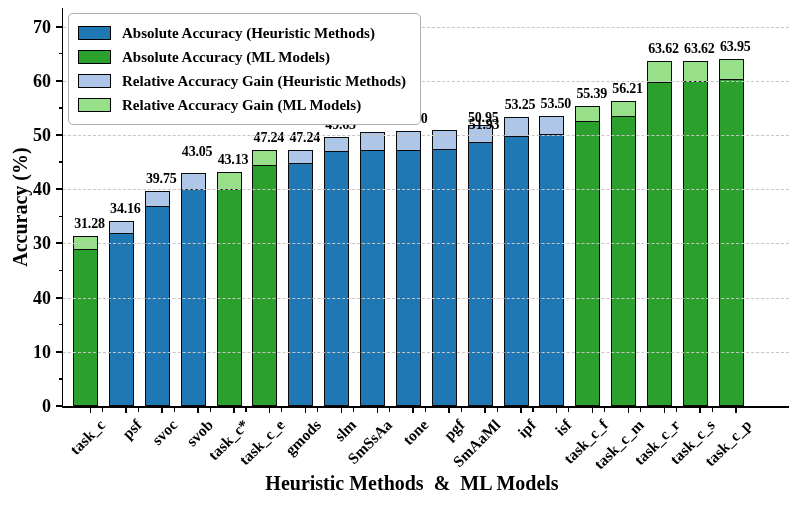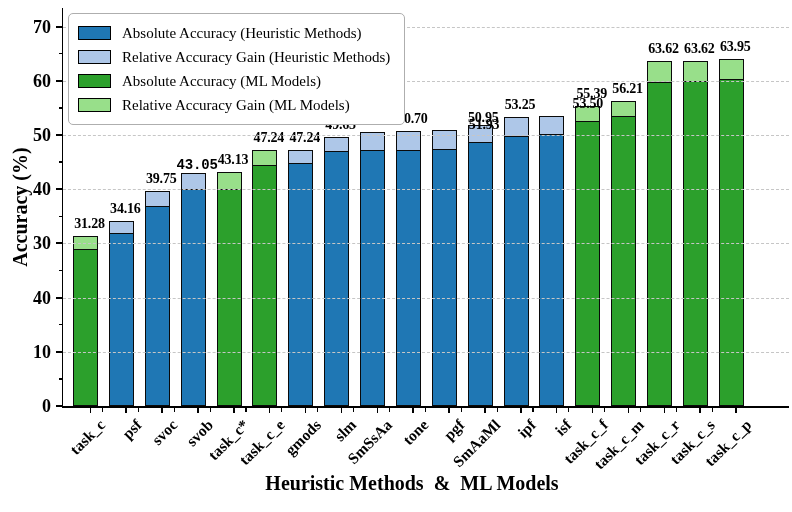--- a/index.html
+++ b/index.html
@@ -27,21 +27,21 @@
   .y-axis{position:absolute;left:-62px;top:0;bottom:0;width:62px;}
   .ylabel{position:absolute;left:-3px;top:207px;transform:translate(-50%,-50%) rotate(-90deg);
           transform-origin:center;font-size:20px;font-weight:bold;white-space:nowrap;left:20px;}
   .xlabel{position:absolute;left:412px;top:472px;transform:translateX(-50%);
           font-size:20px;font-weight:bold;white-space:pre;}
   .legend{position:absolute;left:5px;top:5px;z-index:7;background:#fff;
           border:1.3px solid #aeaeae;border-radius:5px;padding:7px 14px 7px 9px;
           box-shadow:0 0 0 0 #fff;}
   .legend-row{display:flex;align-items:center;height:24px;}
   .legend-swatch{width:33px;height:14px;border:1.3px solid #000;box-sizing:border-box;margin-right:11px;flex:0 0 auto;}
-  .legend-label{font-size:15px;font-weight:normal;white-space:nowrap;}
+  .legend-label{font-size:15px;font-weight:bold;white-space:nowrap;}
 </style>
 </head>
 <body>
 
 <div class="figure">
   <div class="ylabel">Accuracy (%)</div>
 
   <div class="plot-area">
     <div>
         <div class="gridline" style="bottom: 53.2px;"></div>
@@ -101,21 +101,21 @@
           <div class="bar-total-label" style="bottom: 219.445px;">39.75</div>
           <div class="bar">
             <div class="seg gain" style="height: 16.9928px; background: rgb(174, 199, 232);"></div>
             <div class="seg abs" style="height: 200.052px; background: rgb(31, 119, 180);"></div>
           </div>
           <div class="xtick"></div>
           <div class="xtick-minor"></div>
           <div class="xlab">svoc</div>
         </div>
         <div class="bar-slot">
-          <div class="bar-total-label" style="bottom: 233px; font-family: Liberation Mono, monospace;">43.05</div>
+          <div class="bar-total-label" style="bottom: 246px;">43.05</div>
           <div class="bar">
             <div class="seg gain" style="height: 18.1852px; background: rgb(174, 199, 232);"></div>
             <div class="seg abs" style="height: 216.746px; background: rgb(31, 119, 180);"></div>
           </div>
           <div class="xtick"></div>
           <div class="xtick-minor"></div>
           <div class="xlab">svob</div>
         </div>
         <div class="bar-slot">
           <div class="bar-total-label" style="bottom: 237.765px;">43.13</div>
@@ -201,21 +201,21 @@
           <div class="bar-total-label" style="bottom: 292.615px;">53.25</div>
           <div class="bar">
             <div class="seg gain" style="height: 20.6242px; background: rgb(174, 199, 232);"></div>
             <div class="seg abs" style="height: 269.591px; background: rgb(31, 119, 180);"></div>
           </div>
           <div class="xtick"></div>
           <div class="xtick-minor"></div>
           <div class="xlab">ipf</div>
         </div>
         <div class="bar-slot">
-          <div class="bar-total-label" style="bottom: 293.97px; margin-left: 32px;">53.50</div>
+          <div class="bar-total-label" style="bottom: 293.97px;">53.50</div>
           <div class="bar">
             <div class="seg gain" style="height: 19.9196px; background: rgb(174, 199, 232);"></div>
             <div class="seg abs" style="height: 271.65px; background: rgb(31, 119, 180);"></div>
           </div>
           <div class="xtick"></div>
           <div class="xtick-minor"></div>
           <div class="xlab">isf</div>
         </div>
         <div class="bar-slot">
           <div class="bar-total-label" style="bottom: 304.214px;">55.39</div>
@@ -268,28 +268,28 @@
           <div class="xlab">task_c_p</div>
         </div>
       </div>
 
     <div class="legend">
       <div class="legend-row">
         <span class="legend-swatch" style="background: rgb(31, 119, 180);"></span>
         <span class="legend-label">Absolute Accuracy (Heuristic Methods)</span>
       </div>
       <div class="legend-row">
+        <span class="legend-swatch" style="background: rgb(44, 160, 44);"></span>
+        <span class="legend-label">Absolute Accuracy (ML Models)</span>
+      </div>
+      <div class="legend-row">
         <span class="legend-swatch" style="background: rgb(174, 199, 232);"></span>
         <span class="legend-label">Relative Accuracy Gain (Heuristic Methods)</span>
       </div>
       <div class="legend-row">
-        <span class="legend-swatch" style="background: rgb(44, 160, 44);"></span>
-        <span class="legend-label">Absolute Accuracy (ML Models)</span>
-      </div>
-      <div class="legend-row">
         <span class="legend-swatch" style="background: rgb(152, 223, 138);"></span>
         <span class="legend-label">Relative Accuracy Gain (ML Models)</span>
       </div>
     </div>
   </div>
 
   <div class="xlabel">Heuristic Methods  &amp;  ML Models</div>
 </div>
 
 </body></html>

